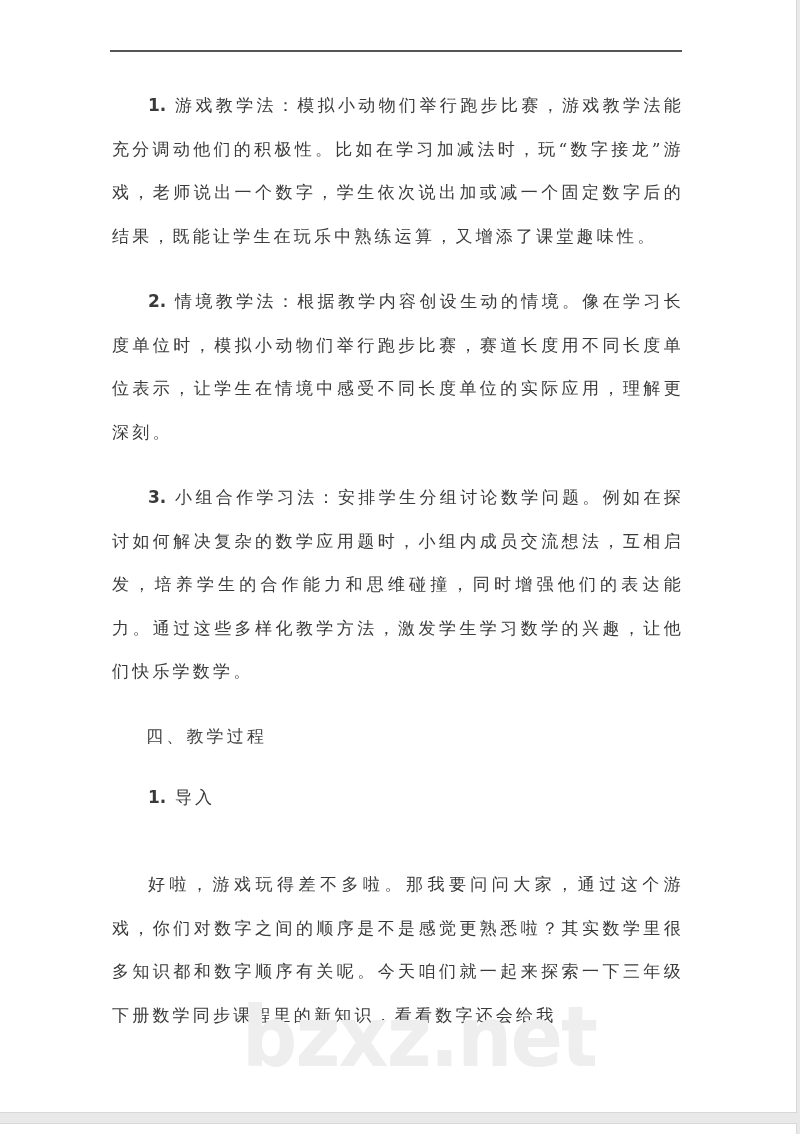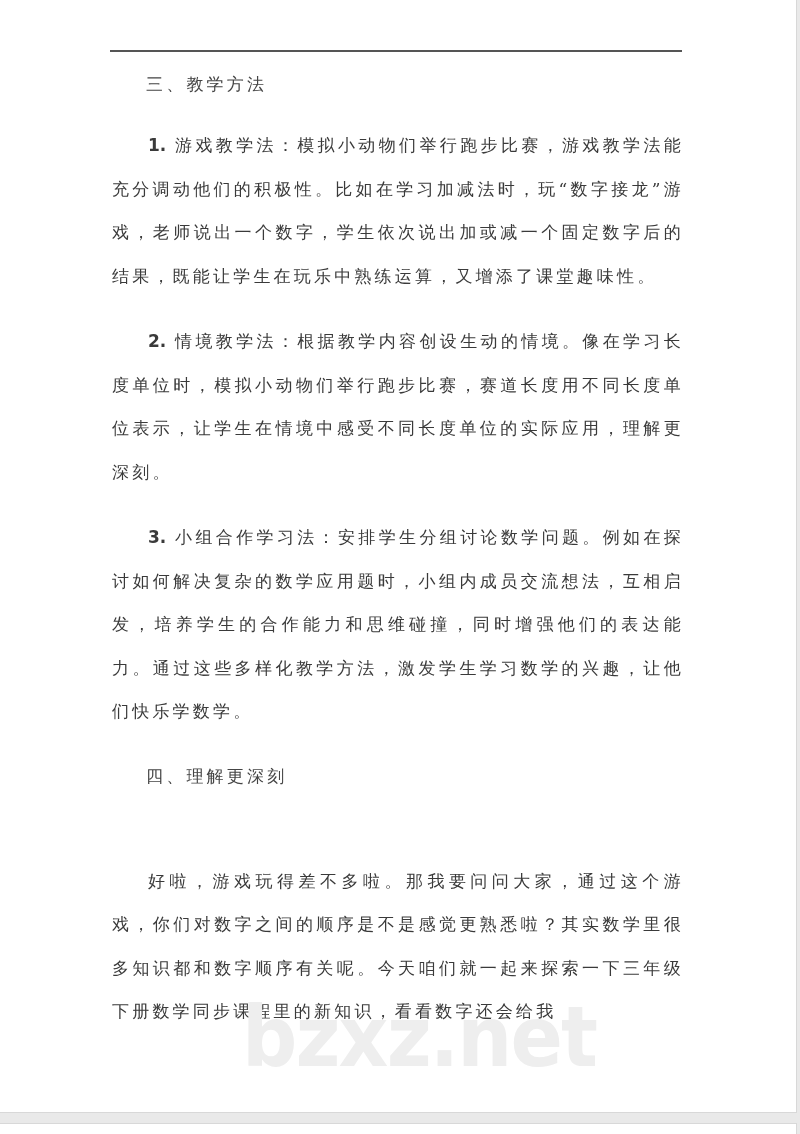--- a/index.html
+++ b/index.html
@@ -63,35 +63,35 @@
       white-space: nowrap;
     }
   </style>
 </head>
 <body>
 
 <div class="page">
   <div class="header-rule"></div>
 
   <div class="content">
-    <h2 class="heading">三、教学方法</h2>
     <div class="sp-a"></div>
 
     <p class="para"><span class="num">1.</span> <span>游戏教学法：模拟小动物们举行跑步比赛，游戏教学法能充分调动他们的积极性。比如在学习加减法时，玩“数字接龙”游戏，老师说出一个数字，学生依次说出加或减一个固定数字后的结果，既能让学生在玩乐中熟练运算，又增添了课堂趣味性。</span></p>
     <div class="sp-b"></div>
 
     <p class="para"><span class="num">2.</span> <span>情境教学法：根据教学内容创设生动的情境。像在学习长度单位时，模拟小动物们举行跑步比赛，赛道长度用不同长度单位表示，让学生在情境中感受不同长度单位的实际应用，理解更深刻。</span></p>
     <div class="sp-b"></div>
 
     <p class="para"><span class="num">3.</span> <span>小组合作学习法：安排学生分组讨论数学问题。例如在探讨如何解决复杂的数学应用题时，小组内成员交流想法，互相启发，培养学生的合作能力和思维碰撞，同时增强他们的表达能力。通过这些多样化教学方法，激发学生学习数学的兴趣，让他们快乐学数学。</span></p>
     <div class="sp-b"></div>
 
-    <h2 class="heading">四、理解更深刻</h2>
+    <h2 class="heading">四、教学过程</h2>
     <div class="sp-a"></div>
 
+    <p class="para"><span class="num">1.</span> <span>导入</span></p>
     <div class="sp-b"></div>
 
     <div class="sp-b"></div>
 
     <p class="para">好啦，游戏玩得差不多啦。那我要问问大家，通过这个游戏，你们对数字之间的顺序是不是感觉更熟悉啦？其实数学里很多知识都和数字顺序有关呢。今天咱们就一起来探索一下三年级下册数学同步课程里的新知识，看看数字还会给我</p>
   </div>
 
   <div class="watermark">bzxz.net</div>
 </div>
 

